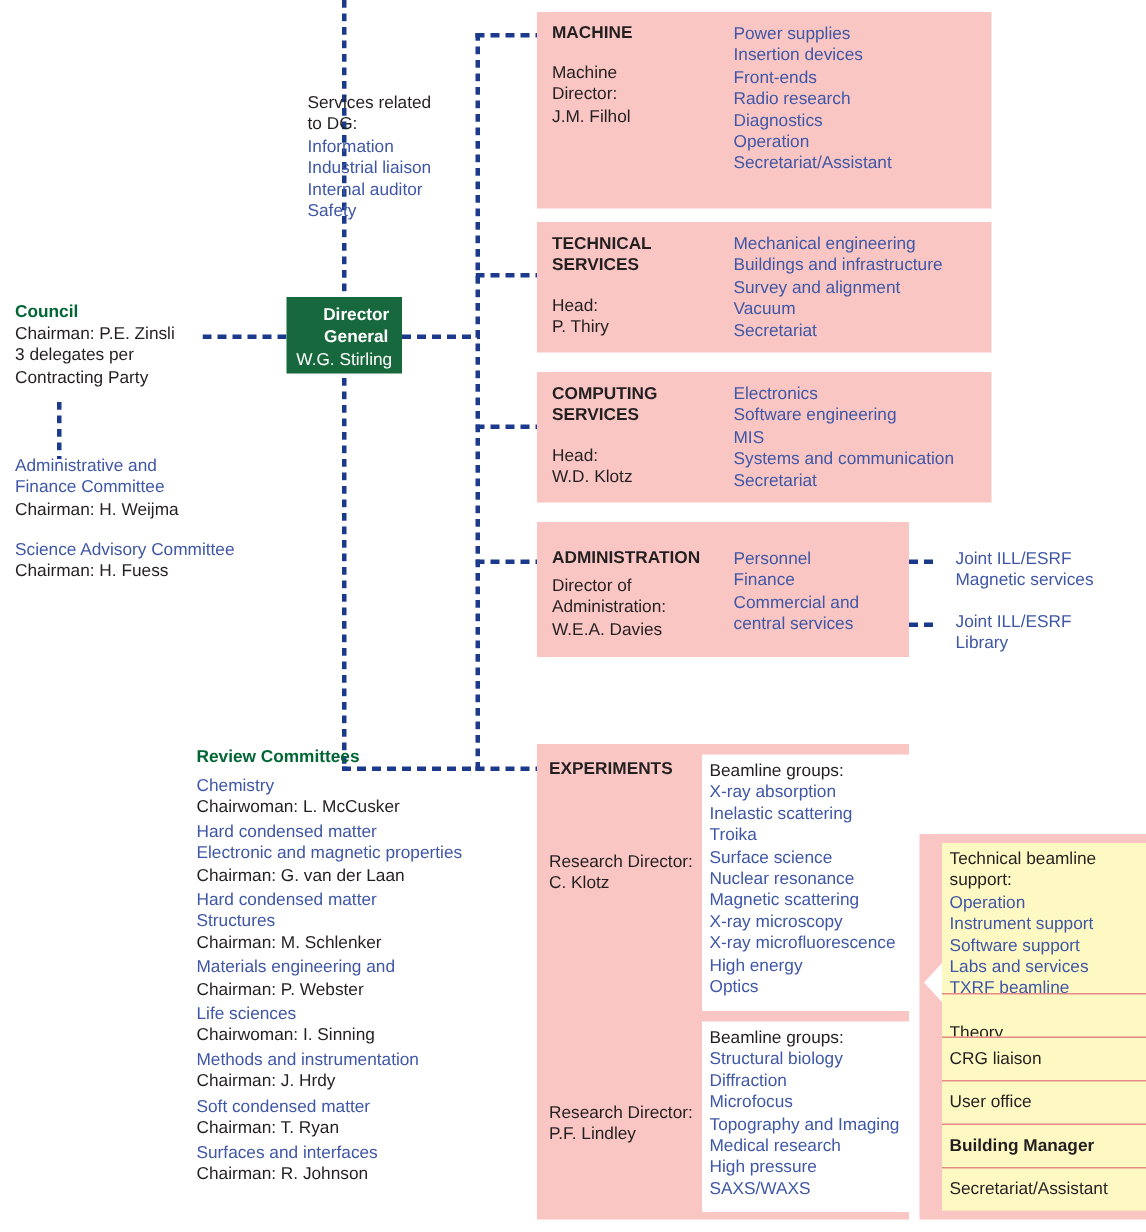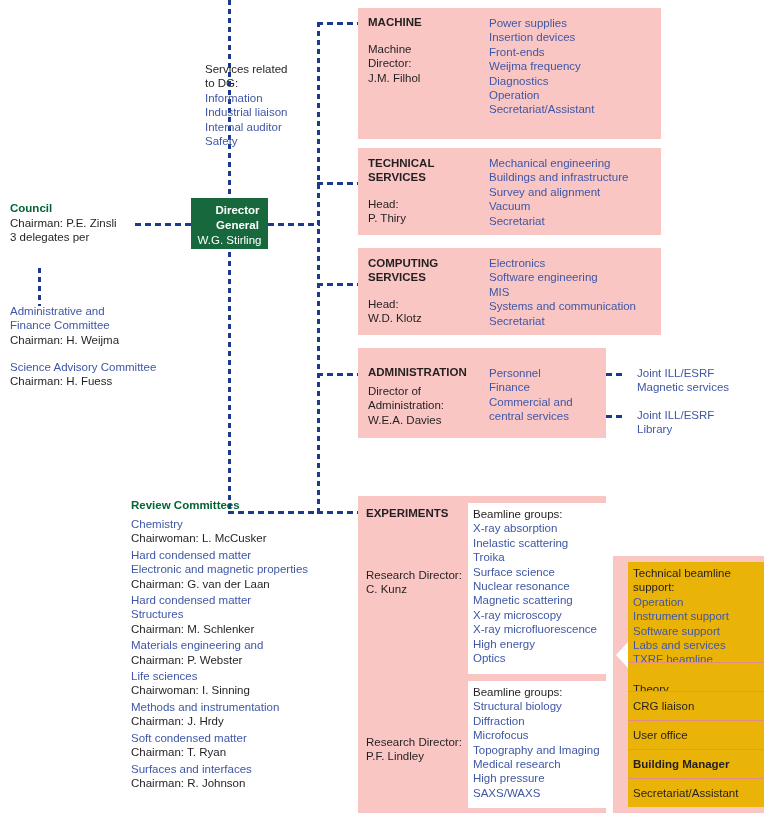--- a/index.html
+++ b/index.html
@@ -39,21 +39,21 @@
     text-align:center;line-height:15px;
     font-size:11.5px;
   }
   .dg .b{font-weight:bold;padding-left:16px;}
 
   
   .wbox{position:absolute;background:#ffffff;}
 
   
   .rbox{
-    position:absolute;background:#eab308;
+    position:absolute;background:#fef9c3;
     border-top:1px solid #e38b87;
     box-sizing:border-box;
     padding-left:5px;
   }
   .rbox-first{border-top:none;}
 
   .arrow{
     position:absolute;width:0;height:0;
     border-top:13px solid transparent;
     border-bottom:13px solid transparent;
@@ -84,20 +84,21 @@
 
 <div class="vline" style="left:38px;top:268px;height:38px;"></div>
 
 <div class="hline" style="left:496px;top:373px;width:128px;"></div>
 <div class="hline" style="left:496px;top:415px;width:128px;"></div>
 
 <div class="abs" style="left:10px;top:201px;width:180px;">
   <div class="green" style="line-height:15px;">Council</div>
   <div class="black lh">Chairman: P.E. Zinsli</div>
   <div class="black lh">3 delegates per</div>
+  <div class="black lh">Contracting Party</div>
 </div>
 
 <div class="abs" style="left:10px;top:304px;width:200px;">
   <div class="blue lh">Administrative and</div>
   <div class="blue lh">Finance Committee</div>
   <div class="black lh">Chairman: H. Weijma</div>
 </div>
 
 <div class="abs" style="left:10px;top:360px;width:210px;">
   <div class="blue lh">Science Advisory Committee</div>
@@ -123,21 +124,21 @@
 <div class="abs bold black" style="left:368px;top:16px;">MACHINE</div>
 <div class="abs" style="left:368px;top:42px;width:110px;">
   <div class="black lh">Machine</div>
   <div class="black lh">Director:</div>
   <div class="black lh">J.M. Filhol</div>
 </div>
 <div class="abs" style="left:489px;top:16px;width:175px;">
   <div class="blue lh nowrap">Power supplies</div>
   <div class="blue lh nowrap">Insertion devices</div>
   <div class="blue lh nowrap">Front-ends</div>
-  <div class="blue lh nowrap">Weijma frequency</div>
+  <div class="blue lh nowrap">Radio research</div>
   <div class="blue lh nowrap">Diagnostics</div>
   <div class="blue lh nowrap">Operation</div>
   <div class="blue lh nowrap">Secretariat/Assistant</div>
 </div>
 
 <div class="pink abs" style="left:358px;top:148px;width:303px;height:87px;"></div>
 <div class="abs" style="left:368px;top:156px;width:110px;">
   <div class="bold black lh">TECHNICAL</div>
   <div class="bold black lh">SERVICES</div>
 </div>
@@ -237,21 +238,21 @@
     <div class="blue lh">Surfaces and interfaces</div>
     <div class="black lh">Chairman: R. Johnson</div>
   </div>
 </div>
 
 <div class="pink abs" style="left:358px;top:496px;width:248px;height:317px;"></div>
 <div class="abs bold black" style="left:366px;top:507px;">EXPERIMENTS</div>
 
 <div class="abs" style="left:366px;top:568px;width:105px;">
   <div class="black lh">Research Director:</div>
-  <div class="black lh">C. Kunz</div>
+  <div class="black lh">C. Klotz</div>
 </div>
 
 <div class="abs" style="left:366px;top:735px;width:105px;">
   <div class="black lh">Research Director:</div>
   <div class="black lh">P.F. Lindley</div>
 </div>
 
 <div class="wbox" style="left:468px;top:503px;width:141px;height:171px;"></div>
 <div class="abs" style="left:473px;top:507px;width:145px;">
   <div class="black lh nowrap">Beamline groups:</div>

